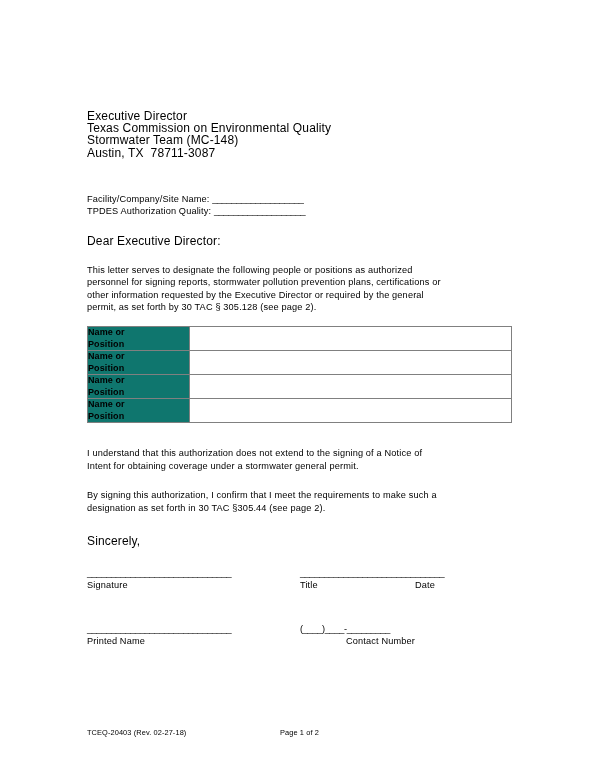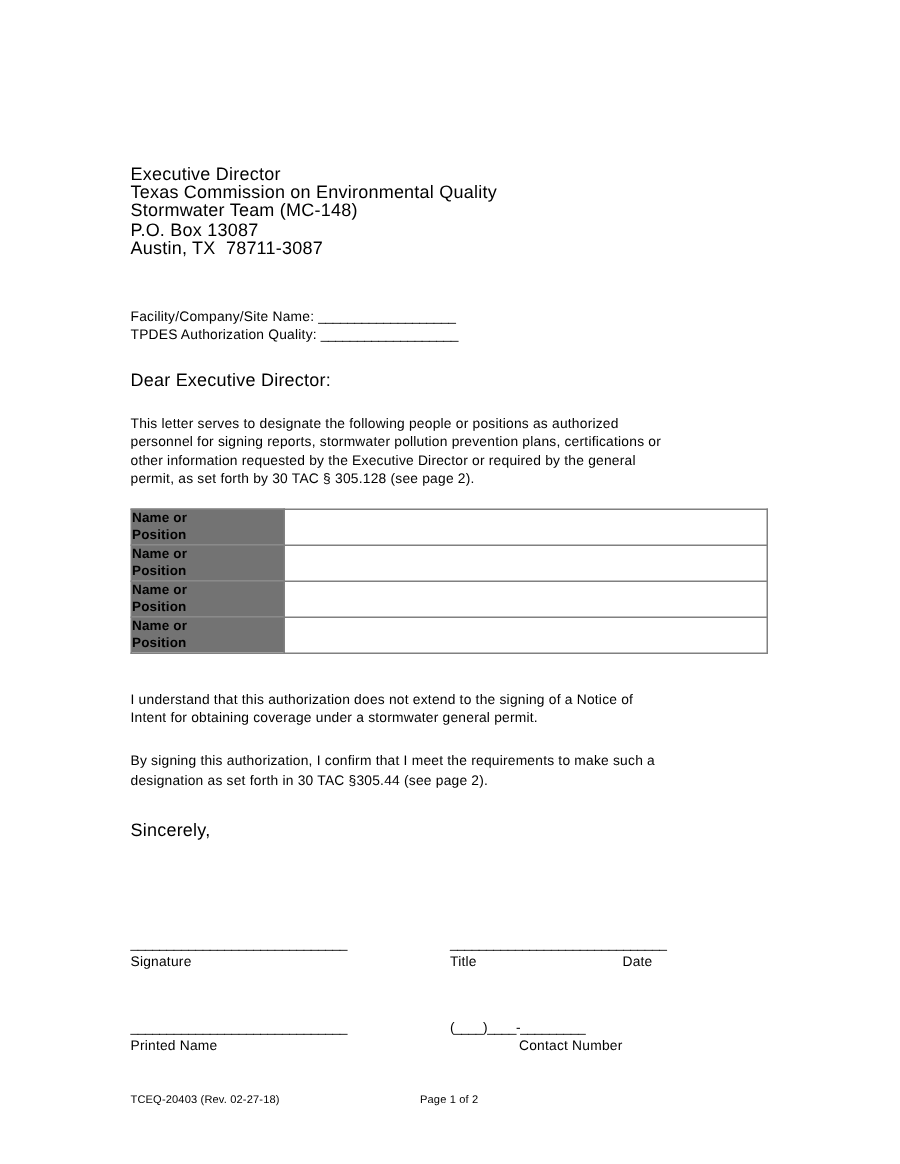--- a/index.html
+++ b/index.html
@@ -65,21 +65,21 @@
     table-layout: fixed;
     margin: 0;
   }
   table.names td {
     border: 1px solid #808080;
     padding: 0;
     vertical-align: top;
   }
   td.hdr {
     width: 101px;
-    background: #737373;
+    background: #0f766e;
     font-size: 9px;
     font-weight: bold;
     line-height: 11.5px;
     padding: 2px 0 2px 6px;
     letter-spacing: 0.1px;
   }
   td.val {
     background: #ffffff;
   }
   td.hdr span { display: block; white-space: pre; }
@@ -87,21 +87,20 @@
   
   .sigwrap {
     position: relative;
     width: 428px;
   }
   .sig-line {
     font-size: 9.2px;
     white-space: pre;
     letter-spacing: -0.3px;
     line-height: 11px;
-    margin-top: 44px;
   }
   .sig-label {
     font-size: 9.2px;
     white-space: pre;
     letter-spacing: 0.15px;
     line-height: 12px;
   }
   .col-left {
     position: absolute;
     left: 0;
@@ -137,21 +136,20 @@
 <body>
 
 <div class="page">
 
   <div class="doc">
 
     <div class="block">
       <div class="ln">Executive Director</div>
       <div class="ln">Texas Commission on Environmental Quality</div>
       <div class="ln">Stormwater Team (MC-148)</div>
-      <div class="ln">P.O. Box 13087</div>
       <div class="ln">Austin, TX  78711-3087</div>
     </div>
 
     <div class="gap-lg"></div>
 
 
     <div class="gap-lg"></div>
 
     <div class="block">
       <div class="field-row"><span>Facility/Company/Site Name:</span><span> </span><span class="uline">___________________</span></div>

